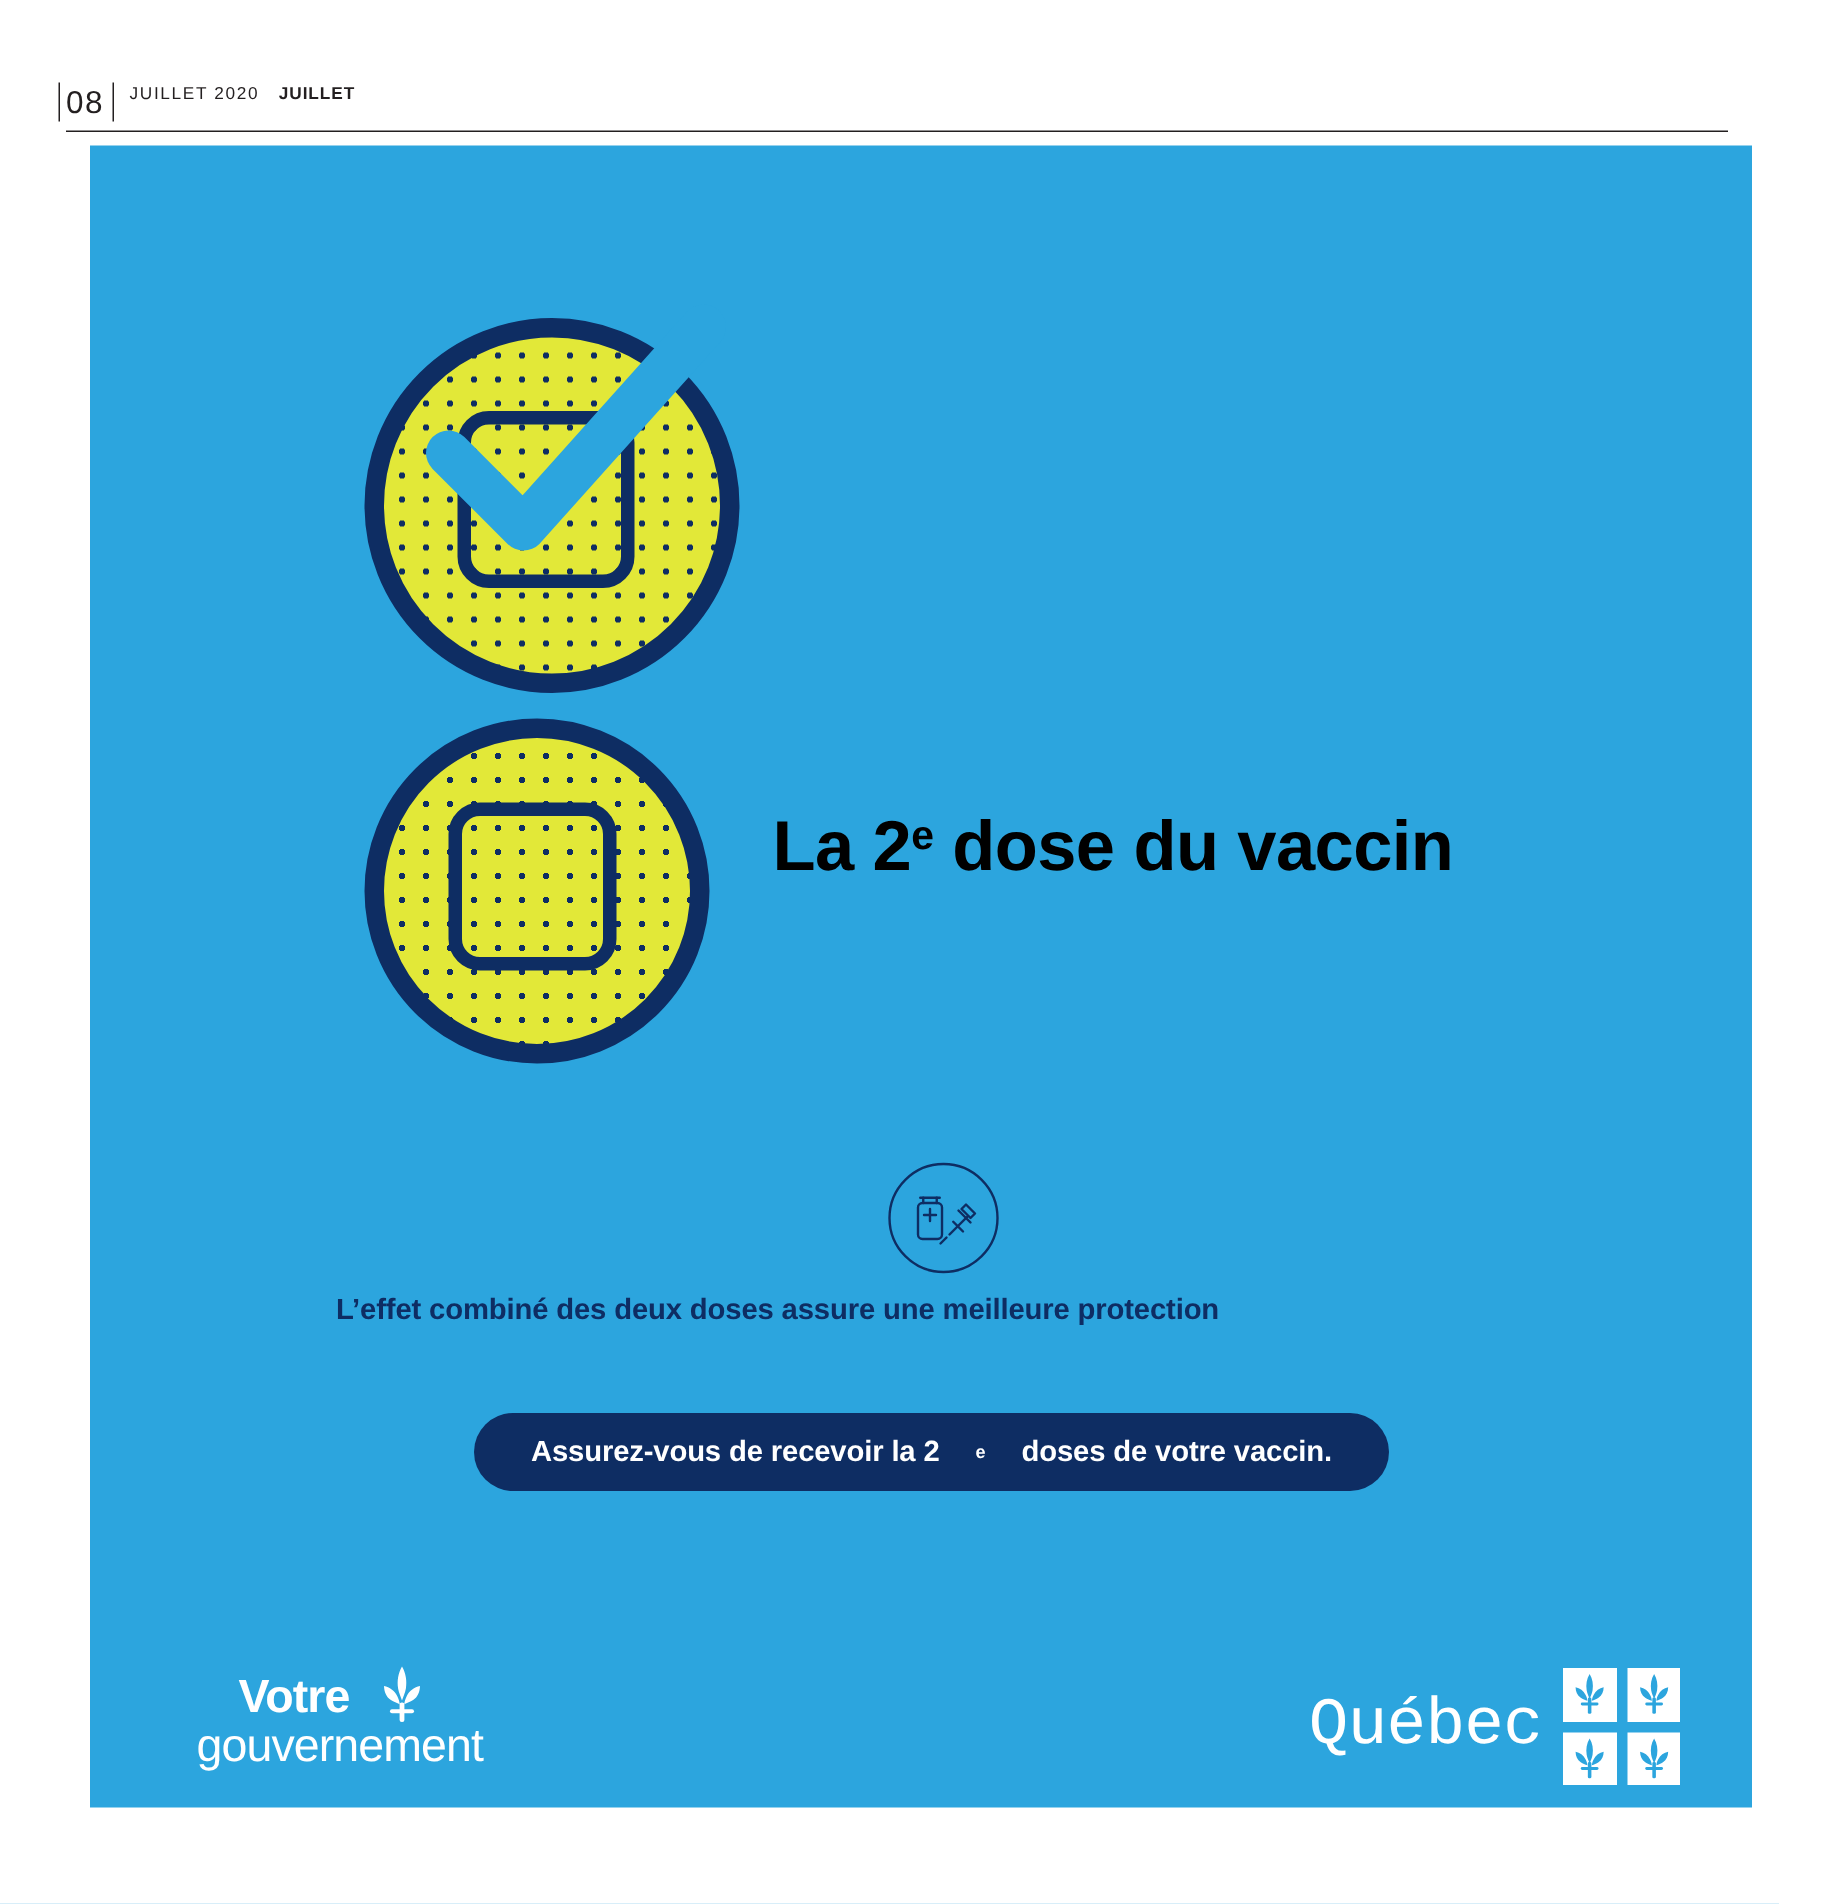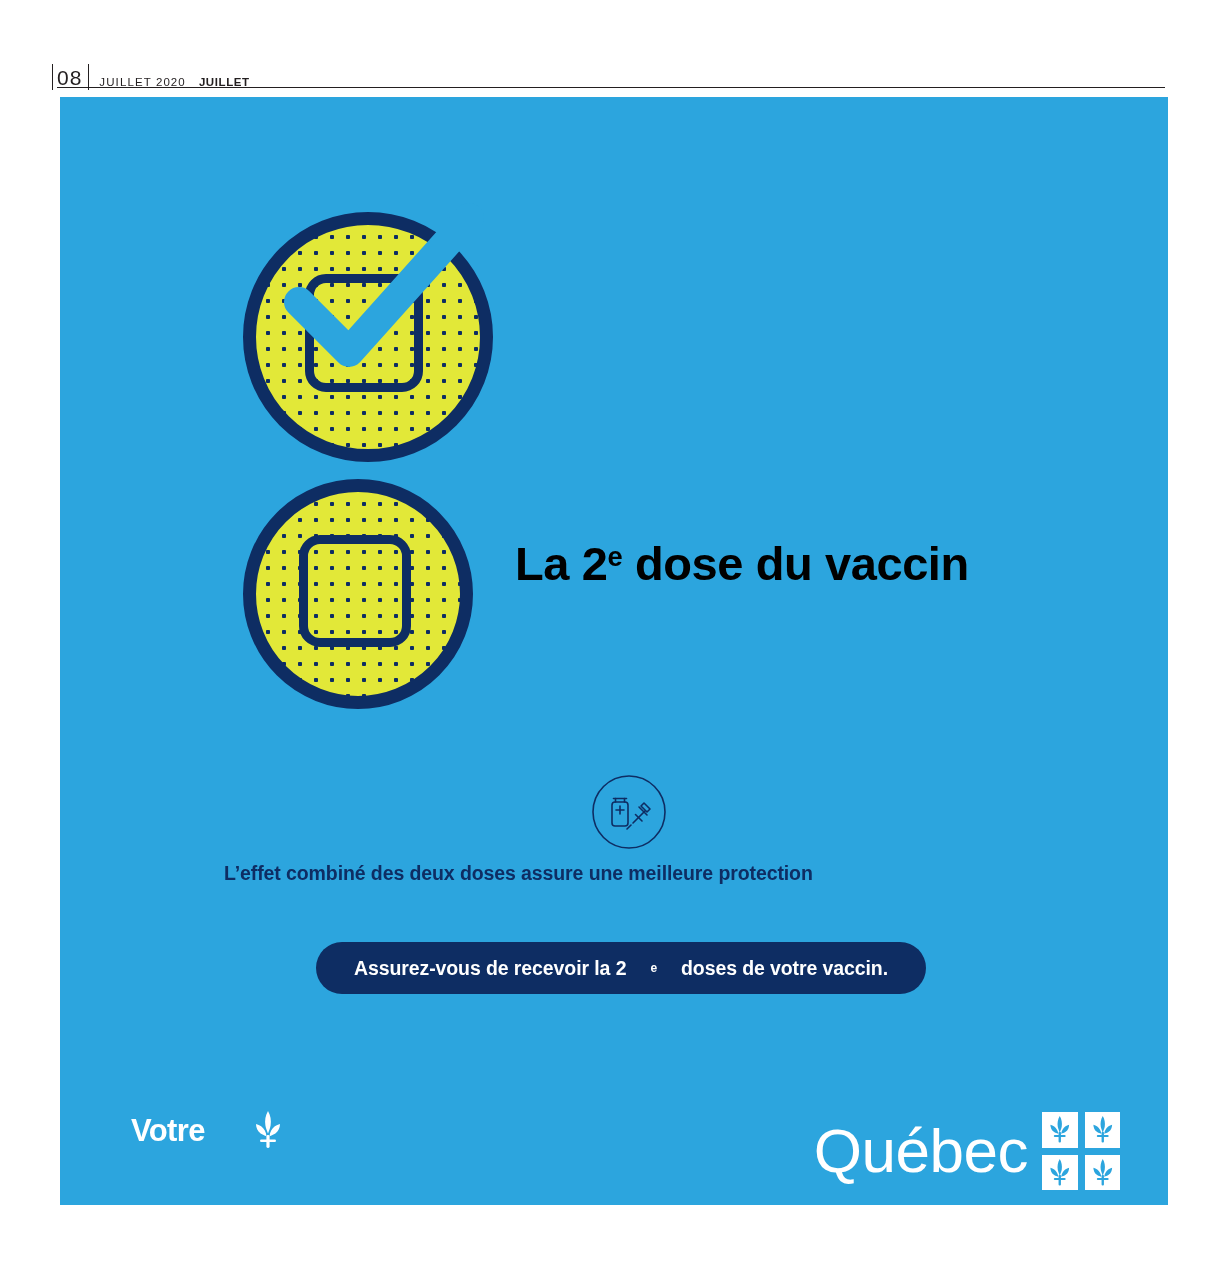--- a/index.html
+++ b/index.html
@@ -18,26 +18,26 @@
     position: relative;
     width: 1228px;
     height: 1269px;
     background: #ffffff;
     overflow: hidden;
   }
 
   
   .runhead {
     position: absolute;
-    left: 57px;
+    left: 44px;
     top: 58px;
     width: 1108px;
     height: 30px;
     display: flex;
-    align-items: flex-end;
+    align-items: flex-start;
   }
   .runhead-rule {
     position: absolute;
     left: 0;
     bottom: 0;
     width: 1108px;
     height: 1px;
     background: #231f20;
   }
   .folio {
@@ -198,20 +198,21 @@
     top: 1018px;
     width: 260px;
     height: 74px;
     color: #ffffff;
   }
   .votre .l1 {
     font-size: 31px;
     font-weight: 700;
     letter-spacing: -0.6px;
     line-height: 1;
+    margin-left: 28px;
   }
   .votre .l2 {
     font-size: 31px;
     font-weight: 300;
     letter-spacing: -0.6px;
     line-height: 1.05;
     margin-top: 2px;
   }
   .fleur-sig {
     position: absolute;
@@ -224,22 +225,22 @@
   
   .quebec {
     position: absolute;
     right: 48px;
     top: 1015px;
     display: flex;
     align-items: center;
     color: #ffffff;
   }
   .quebec-word {
-    font-family: Liberation Sans, sans-serif;
-    font-size: 62px;
+    font-family: Liberation Mono, monospace;
+    font-size: 44px;
     font-weight: 400;
     letter-spacing: -0.5px;
     line-height: 1;
   }
   .quebec-flag {
     margin-left: 14px;
     width: 78px;
     height: 78px;
     display: grid;
     grid-template-columns: 1fr 1fr;
@@ -307,20 +308,21 @@
     </div>
 
     <div class="cta">
       <span>Assurez-vous de recevoir la 2</span>
         <sup>e</sup>
         <span> doses de votre vaccin.</span>
     </div>
 
     <div class="votre">
       <div class="l1">Votre</div>
+      <div class="l2">gouvernement</div>
       <svg class="fleur-sig" viewBox="0 0 46 46">
         <g fill="#ffffff">
           <path d="M23 2c2.6 4.5 3.4 9.6 2.6 14.6-0.5 3-1.8 5.6-2.6 8-0.8-2.4-2.1-5-2.6-8C19.6 11.6 20.4 6.5 23 2z"></path>
           <path d="M11 15c3.8 0.8 7 3.2 8.8 6.6 1 1.9 1.5 3.8 1.7 5.6-1.9-0.9-4-1.5-5.9-2.8C12.5 22.4 11.1 18.8 11 15z"></path>
           <path d="M35 15c-0.1 3.8-1.5 7.4-4.6 9.4-1.9 1.3-4 1.9-5.9 2.8 0.2-1.8 0.7-3.7 1.7-5.6C28 18.2 31.2 15.8 35 15z"></path>
           <rect x="21.4" y="26" width="3.2" height="13" rx="1.4"></rect>
           <rect x="15" y="30.5" width="16" height="2.6" rx="1.3"></rect>
         </g>
       </svg>
     </div>

